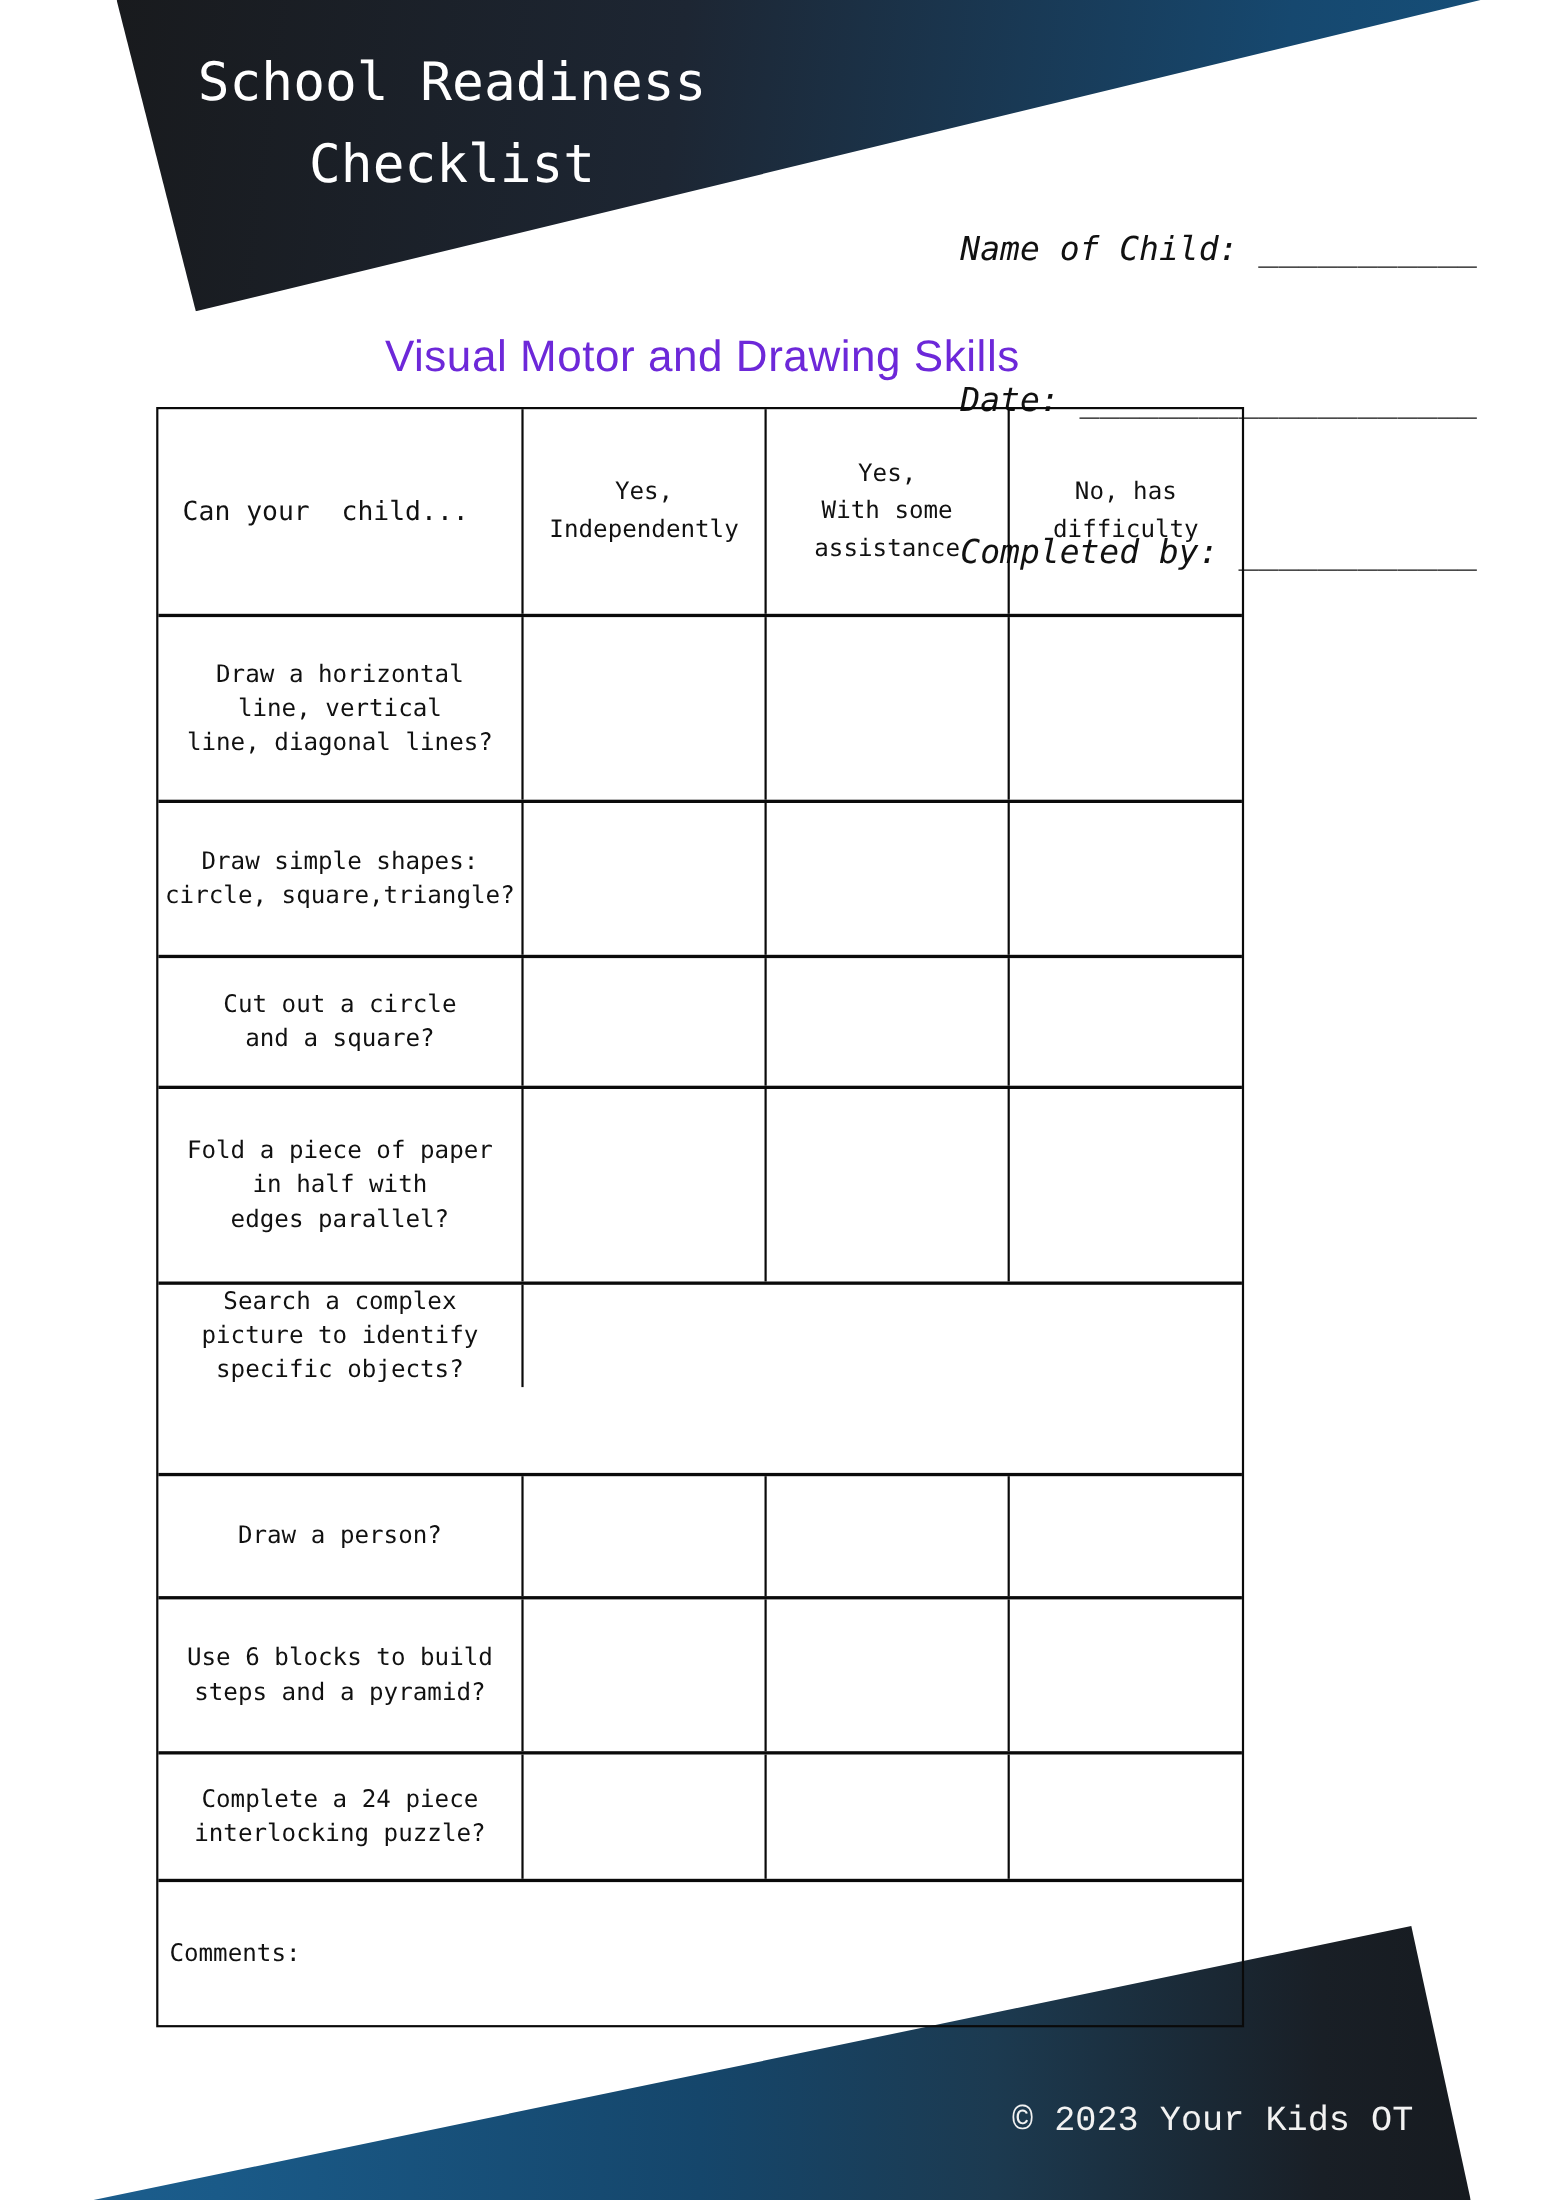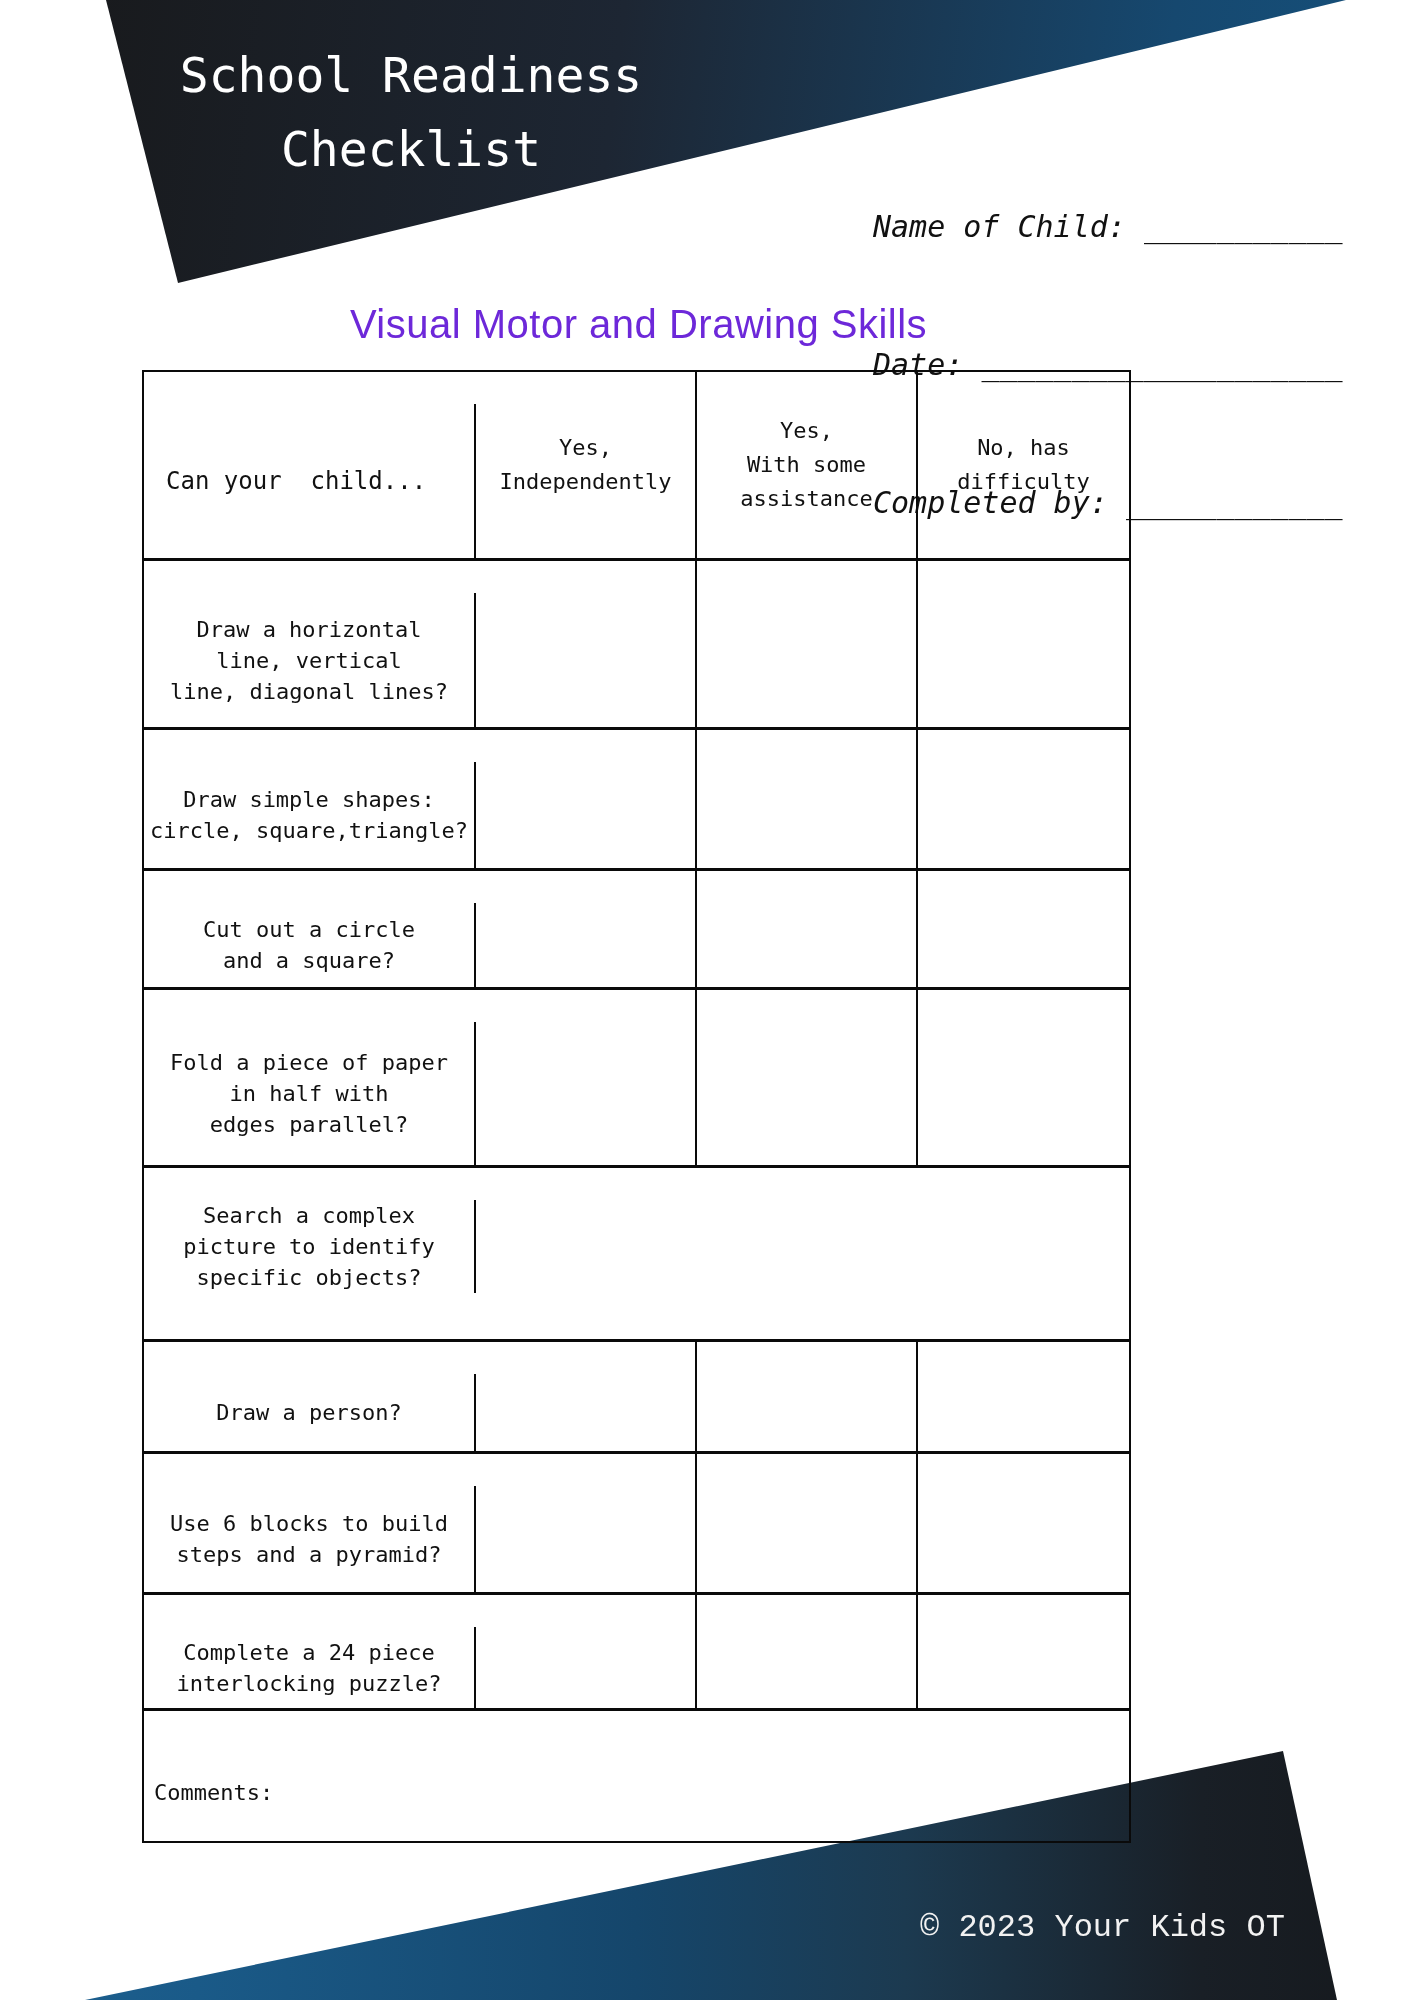--- a/index.html
+++ b/index.html
@@ -58,21 +58,21 @@
   .tr:nth-child(7){height:112px;}
   .tr:nth-child(8){height:141px;}
   .tr:nth-child(9){height:116px;}
   .tr.comments-row{flex:1 1 auto;border-bottom:none;}
   .td{
     border-right:2px solid #0a0a0a;
     display:flex;align-items:center;justify-content:center;
     text-align:center;white-space:pre-line;
     font-size:22px;line-height:31px;
   }
-  .td:nth-child(1){width:332px;margin-top:32px;}
+  .td:nth-child(1){width:332px;}
   .td:nth-child(2),.td:nth-child(3){width:221px;}
   .td:nth-child(4){flex:1;border-right:none;}
   .tr.header .td{line-height:34px;}
   .td.col-q{
     justify-content:flex-start;text-align:left;
     padding-left:22px;white-space:pre;font-size:24px;
   }
   .td.comments-cell{
     flex:1;border-right:none;
     justify-content:flex-start;text-align:left;padding-left:10px;

